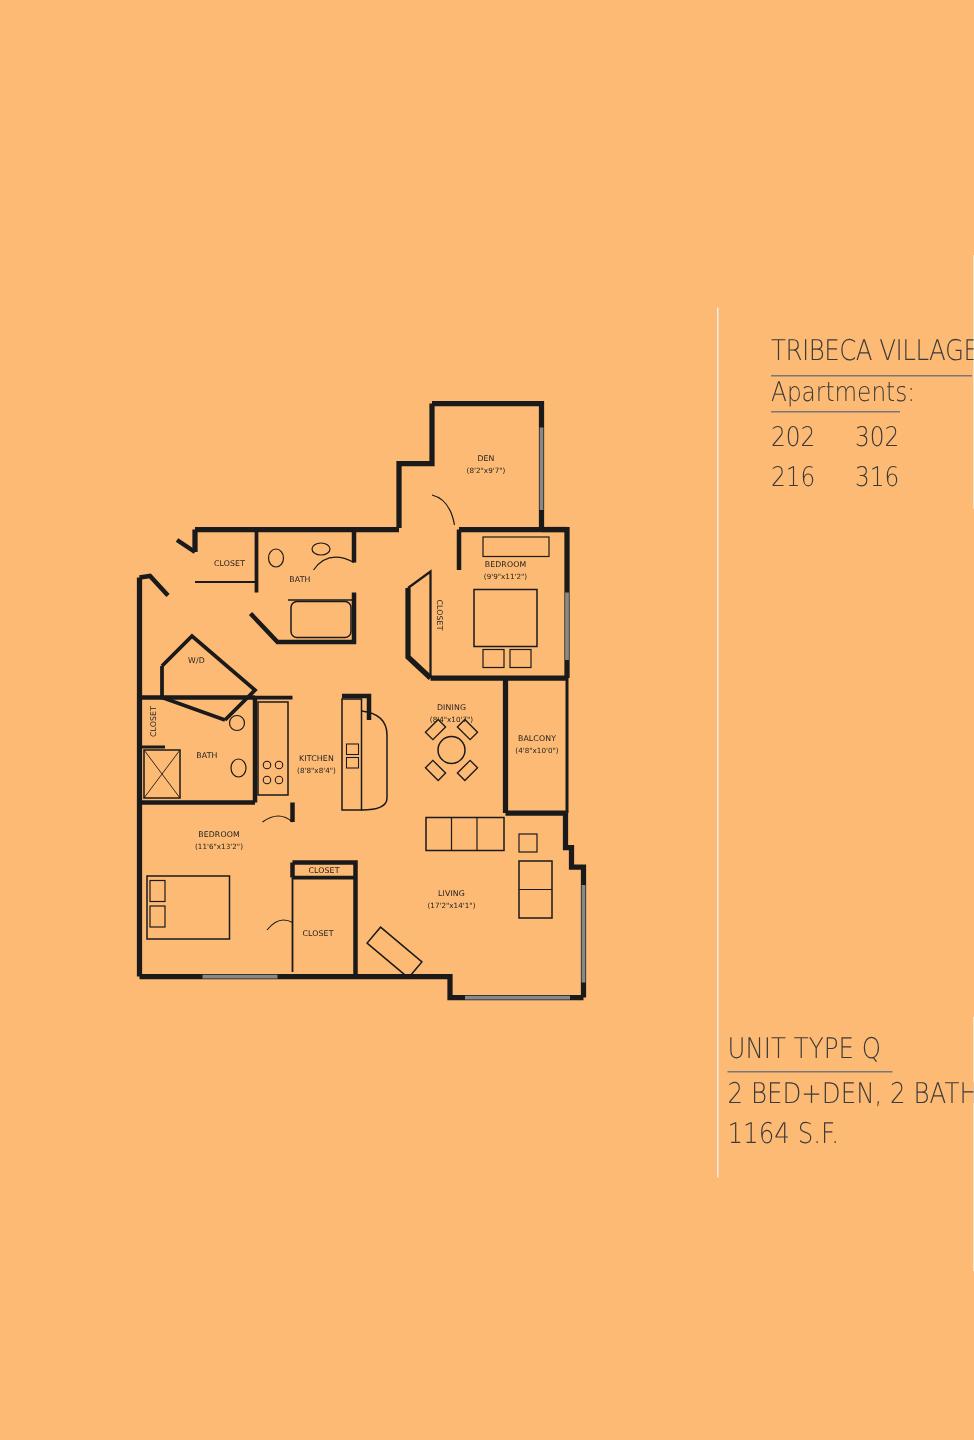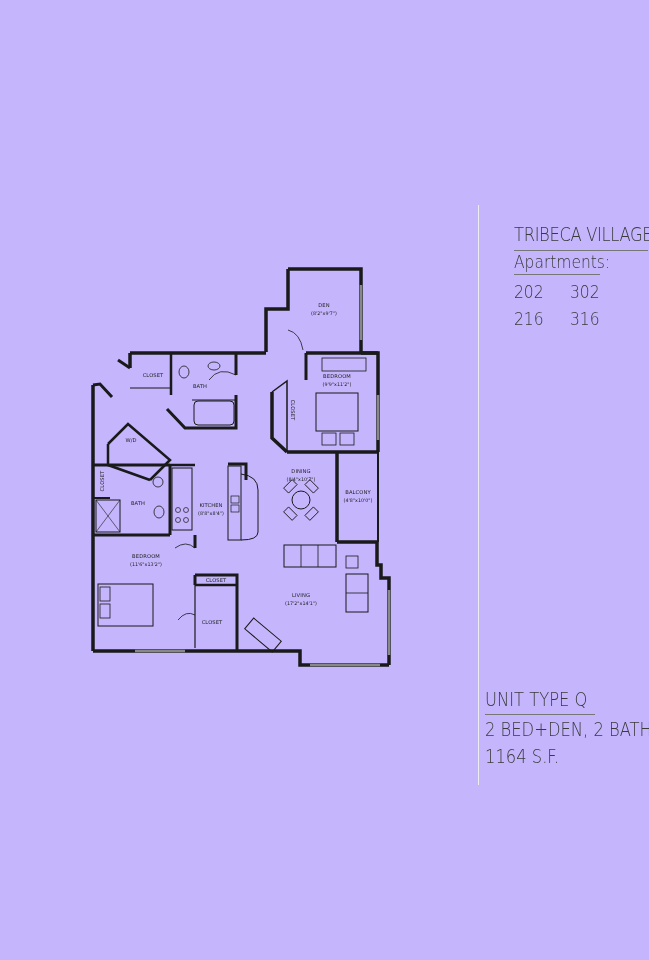--- a/index.html
+++ b/index.html
@@ -1,17 +1,17 @@
 <!DOCTYPE html>
 <html><head>
   <meta charset="utf-8">
   <style>
     html, body { margin: 0; padding: 0; background: #ffffff; }
     body { width: 649px; height: 960px; position: relative; overflow: hidden; font-family: "DejaVu Sans", sans-serif; }
-    .page { position: absolute; left: 0; top: 0; width: 649px; height: 960px; background: #c4b5fd; }
+    .page { position: absolute; left: 0; top: 0; width: 649px; height: 960px; background: #fdba74; }
     .fold-line { position: absolute; left: 478px; top: 205px; width: 1px; height: 580px; background: #ececec; }
     .plan { position: absolute; left: 0; top: 0; }
     .room-label { font-family: "DejaVu Sans", sans-serif; font-size: 5.2px; fill: #222; text-anchor: middle; letter-spacing: 0.1px; }
     .room-dim { font-family: "DejaVu Sans", sans-serif; font-size: 4.8px; fill: #222; text-anchor: middle; }
     .info { position: absolute; font-family: "DejaVu Sans", sans-serif; color: #3a3a3a; font-weight: 300; }
     .title-block { left: 514px; top: 222px; }
     .title { font-size: 19px; line-height: 24px; letter-spacing: -0.4px; white-space: nowrap; transform: scaleX(0.86); transform-origin: left center; }
     .rule { height: 1px; background: #777; margin-top: 4px; }
     .subtitle { font-size: 18px; line-height: 22px; margin-top: 0px; white-space: nowrap; transform: scaleX(0.86); transform-origin: left center; }
     .apt-grid { display: grid; grid-template-columns: 56px 50px; margin-top: 3px; }

